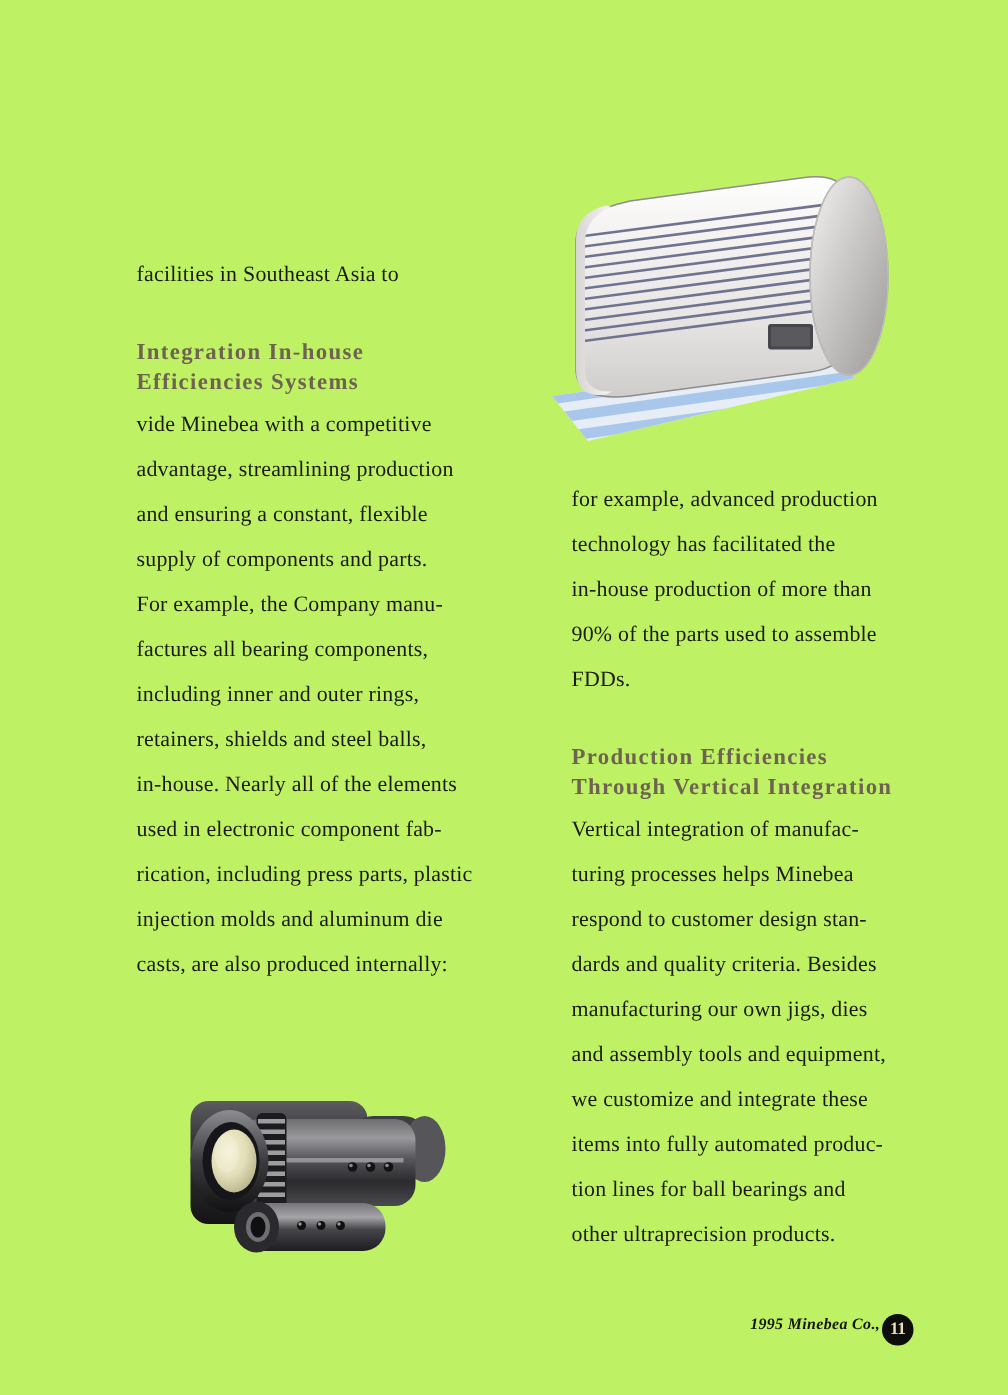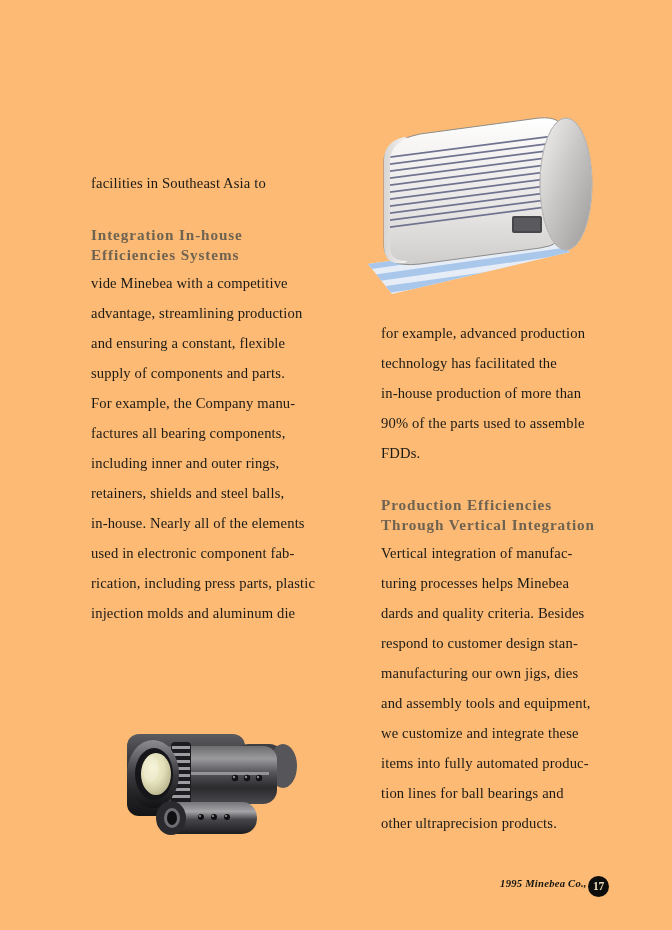--- a/index.html
+++ b/index.html
@@ -11,21 +11,21 @@
     height: 930px;
     background: #eaddb9;
     font-family: "Liberation Serif", "DejaVu Serif", serif;
     overflow: hidden;
     position: relative;
   }
   .page {
     position: relative;
     width: 672px;
     height: 930px;
-    background: #fdba74;
+    background: #bef264;
   }
 
   
   .col {
     position: absolute;
     color: #1b1a16;
     font-size: 14.6px;
     line-height: 30px;
     letter-spacing: 0.15px;
   }
@@ -198,20 +198,21 @@
       <span class="line">and ensuring a constant, flexible</span>
       <span class="line">supply of components and parts.</span>
       <span class="line">For example, the Company manu-</span>
       <span class="line">factures all bearing components,</span>
       <span class="line">including inner and outer rings,</span>
       <span class="line">retainers, shields and steel balls,</span>
       <span class="line">in-house. Nearly all of the elements</span>
       <span class="line">used in electronic component fab-</span>
       <span class="line">rication, including press parts, plastic</span>
       <span class="line">injection molds and aluminum die</span>
+      <span class="line">casts, are also produced internally:</span>
     </p>
   </div>
 
   <div class="col col-right">
 
     <p class="para">
       <span class="line">for example, advanced production</span>
       <span class="line">technology has facilitated the</span>
       <span class="line">in-house production of more than</span>
       <span class="line">90% of the parts used to assemble</span>
@@ -221,22 +222,22 @@
     <div class="gap"></div>
 
     <h2 class="section-head">
       <span class="line">Production Efficiencies</span>
       <span class="line">Through Vertical Integration</span>
     </h2>
 
     <p class="para">
       <span class="line">Vertical integration of manufac-</span>
       <span class="line">turing processes helps Minebea</span>
+      <span class="line">respond to customer design stan-</span>
       <span class="line">dards and quality criteria. Besides</span>
-      <span class="line">respond to customer design stan-</span>
       <span class="line">manufacturing our own jigs, dies</span>
       <span class="line">and assembly tools and equipment,</span>
       <span class="line">we customize and integrate these</span>
       <span class="line">items into fully automated produc-</span>
       <span class="line">tion lines for ball bearings and</span>
       <span class="line">other ultraprecision products.</span>
     </p>
   </div>
 
   <div class="part-fig">
@@ -320,16 +321,16 @@
         <circle cx="114" cy="99" r="3" fill="#101012"></circle>
         <circle cx="87" cy="98" r="1.1" fill="#9a9a9e"></circle>
         <circle cx="100" cy="98" r="1.1" fill="#9a9a9e"></circle>
         <circle cx="113" cy="98" r="1.1" fill="#9a9a9e"></circle>
       </g>
     </svg>
   </div>
 
   <div class="footer">
     <div class="footer-text">1995 Minebea Co., Ltd.</div>
-    <div class="page-badge">17</div>
+    <div class="page-badge">11</div>
   </div>
 
 </div>
 
 </body></html>

